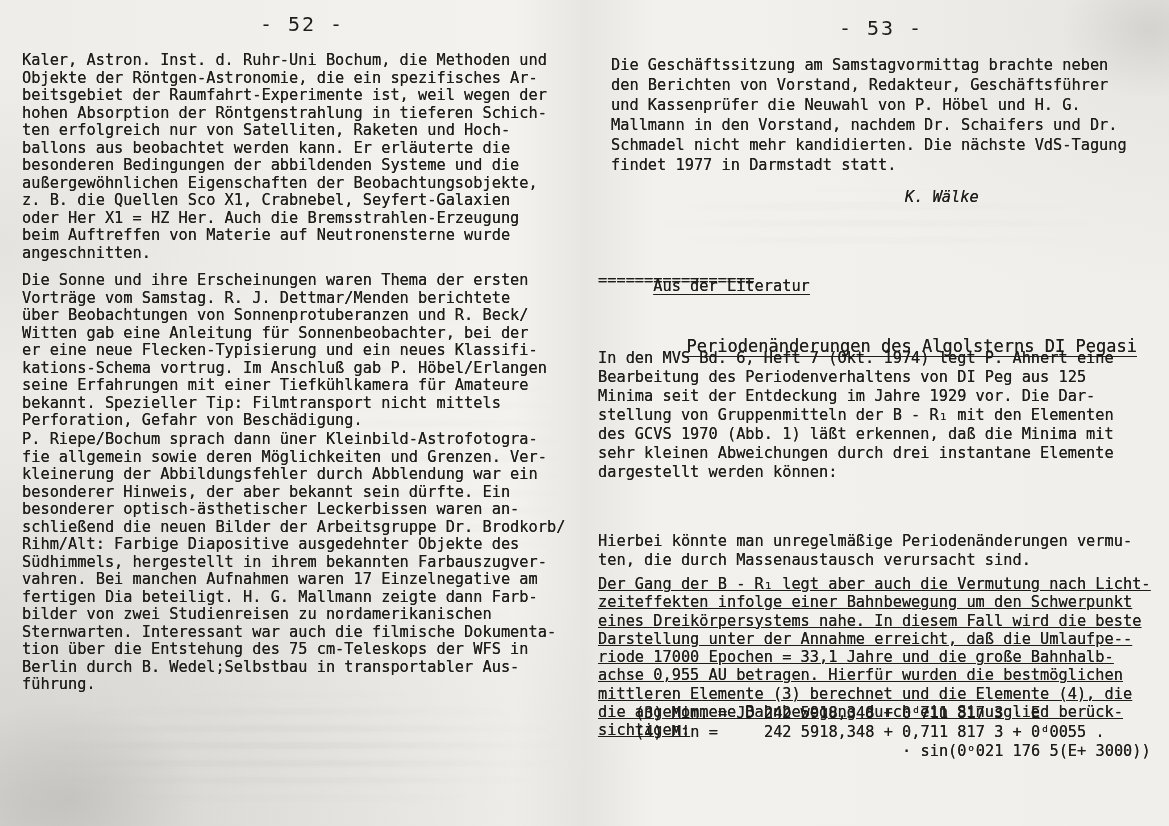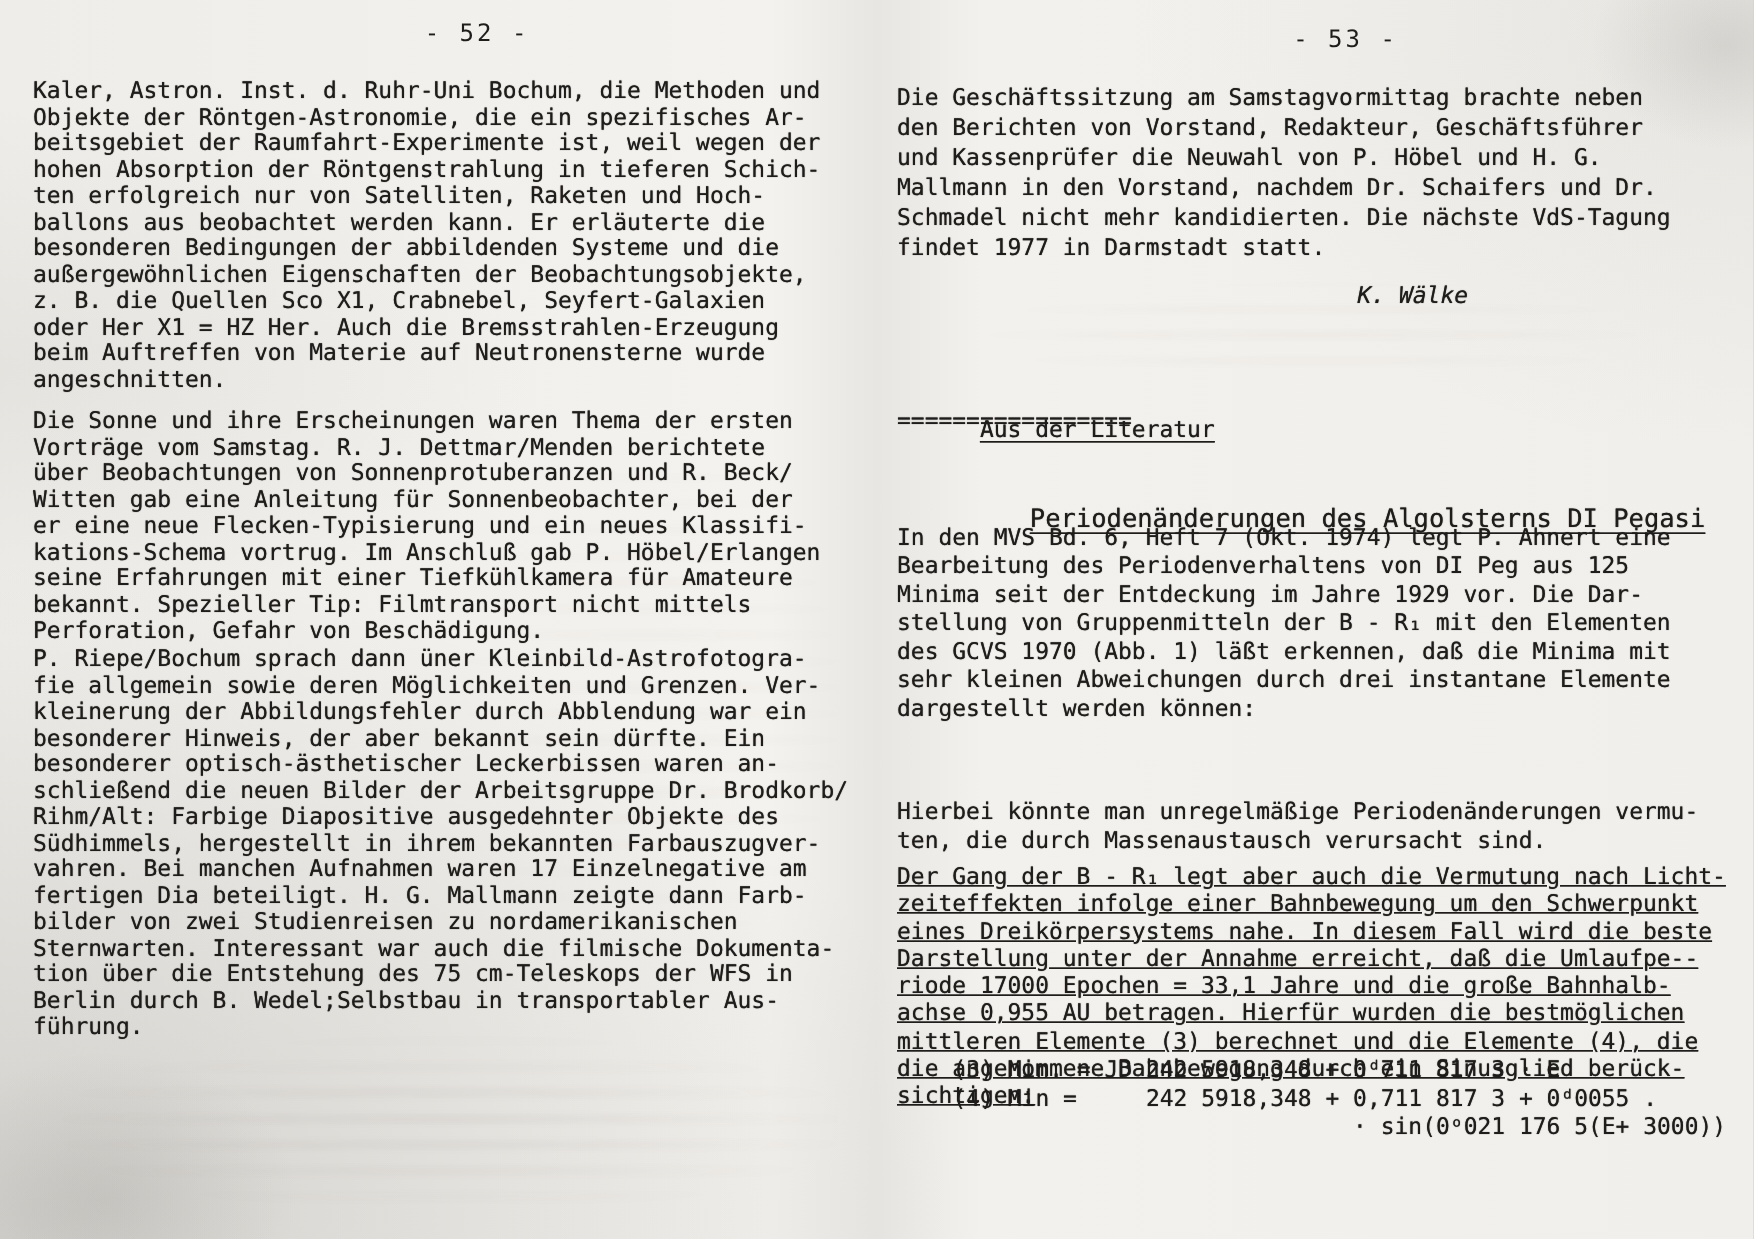--- a/index.html
+++ b/index.html
@@ -14,32 +14,32 @@
       radial-gradient(ellipse at 2% 98%, rgba(110,108,102,0.22), transparent 38%),
       radial-gradient(ellipse at 0% 30%, rgba(140,138,132,0.10), transparent 22%),
       radial-gradient(ellipse at 100% 2%, rgba(140,138,132,0.10), transparent 25%),
       linear-gradient(90deg,#efede9 0%,#f4f2ee 44%,#e8e6e2 50%,#f3f1ed 56%,#f1efeb 100%);
     color:#1f1d1b;
   }
   .page{position:absolute;top:0;}
   .page-left{left:22px;width:560px;height:826px;}
   .page-right{left:598px;width:566px;height:738px;}
   .pagenum{
-    position:absolute;left:16px;width:100%;text-align:center;
-    font-size:16px;letter-spacing:2px;
+    position:absolute;left:0;width:100%;text-align:center;
+    font-size:20px;letter-spacing:2px;
   }
   .block{
     position:absolute;left:0;
     white-space:pre;
     font-size:15.3px;
     text-shadow:0 0 0.6px rgba(20,18,16,0.85);
   }
   .page-left .block{line-height:17.5px;}
   .page-right .block{line-height:19px;}
-  .lh20{line-height:20px !important;}
+  .lh20{line-height:20px !important;margin-left:13px;}
   .lh18{line-height:18.3px !important;text-decoration:underline;}
   .formula{left:37px;}
   .signature{left:307px;}
   .section-heading span{
     text-decoration:underline;text-underline-offset:3px;
   }
   .section-equals{letter-spacing:0;}
   .article-title{
     left:0;width:100%;text-align:center;white-space:pre;
     position:absolute;font-size:17px;

